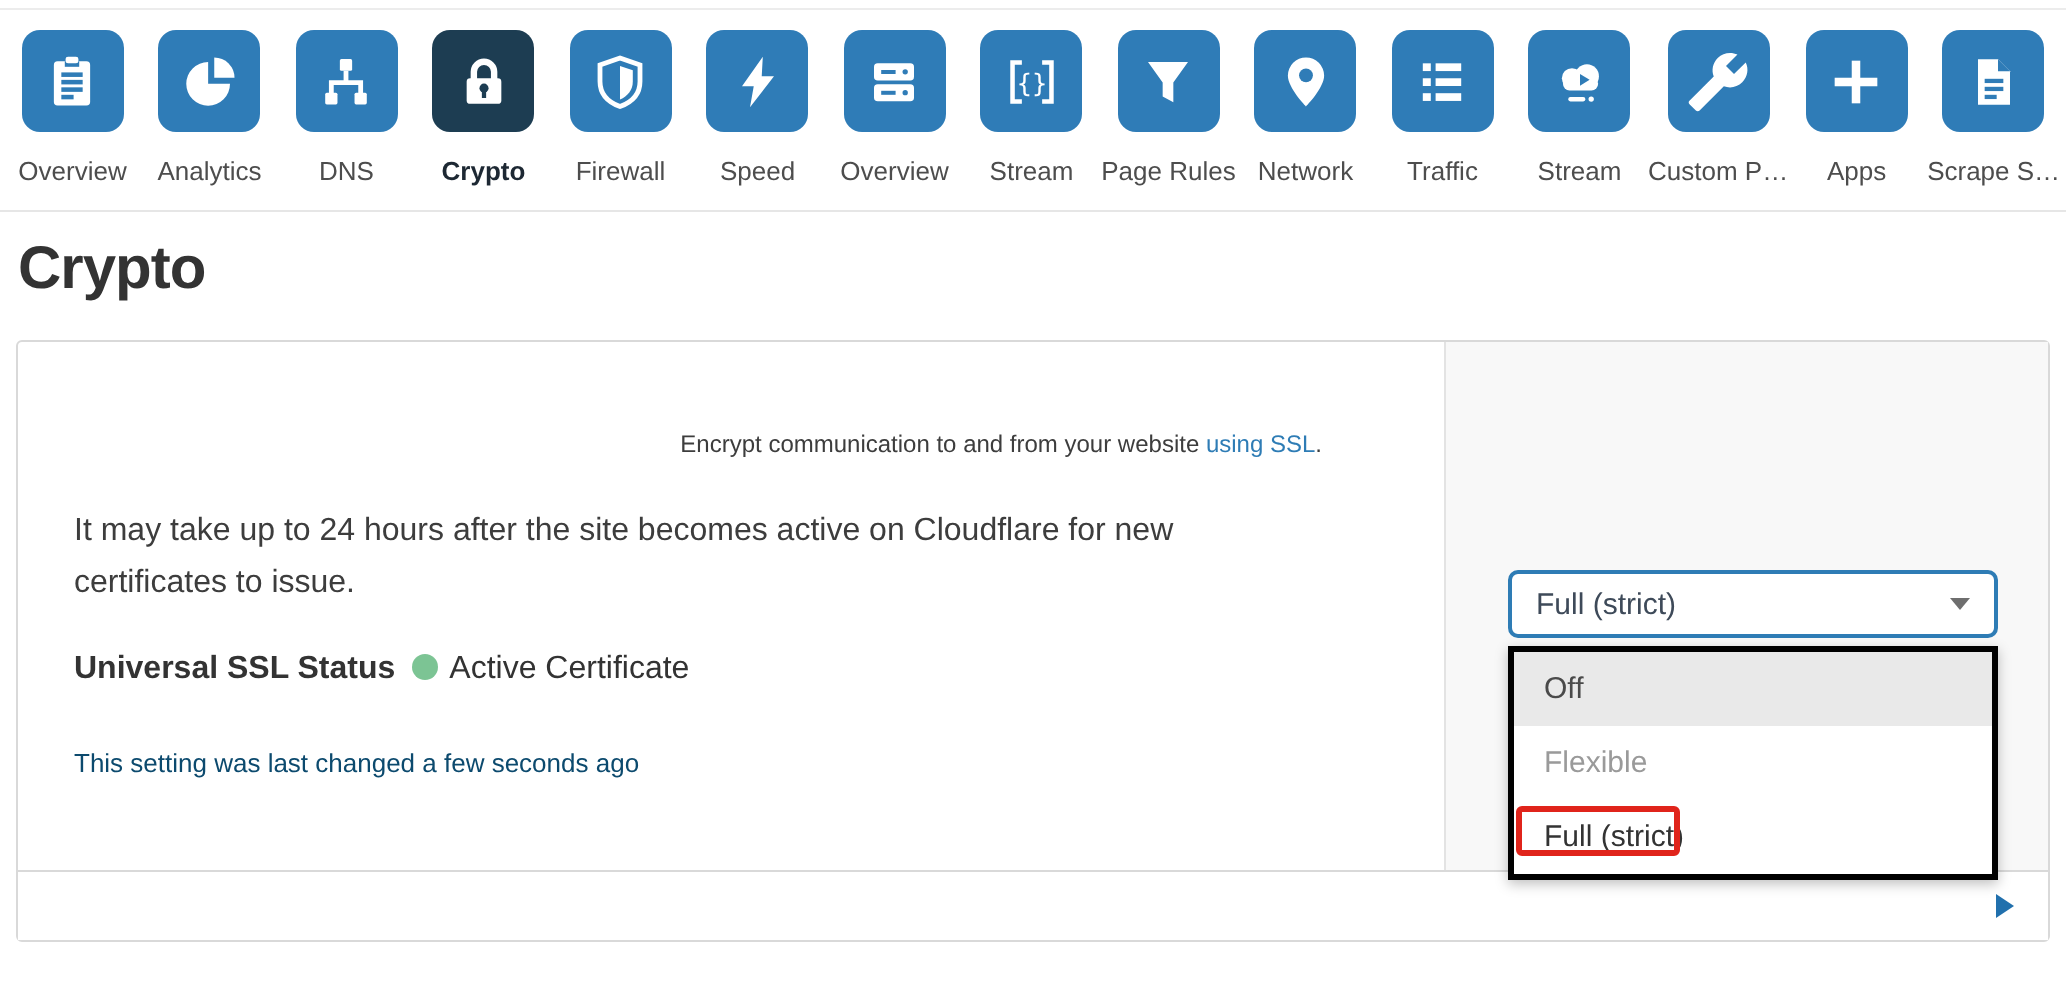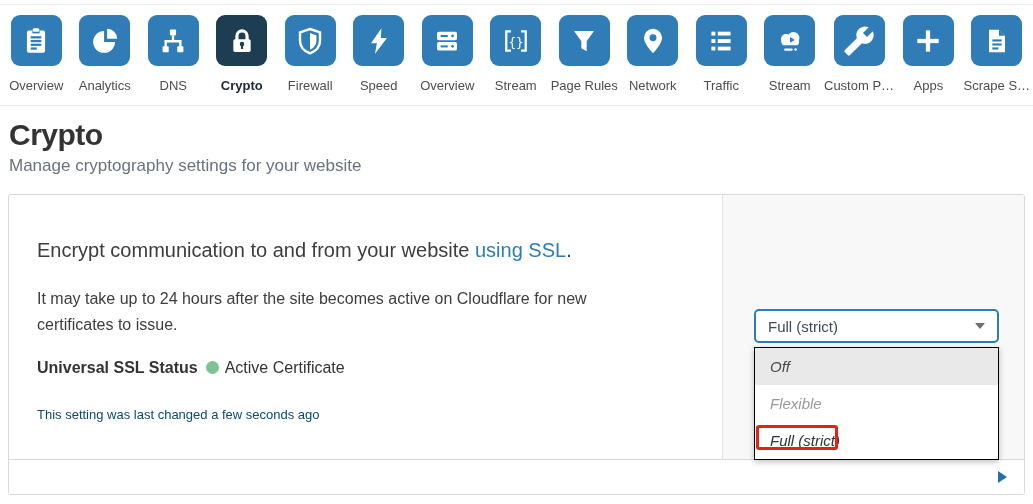--- a/index.html
+++ b/index.html
@@ -30,38 +30,38 @@
   .right-col { position:absolute; top:0; right:0; width:302px; height:264px;
                background:#f8f8f8; border-left:1px solid #e3e3e3; }
   .card-divider { position:absolute; top:264px; left:0; right:0; border-top:1px solid #d9d9d9; }
   .card-footer { position:absolute; top:265px; bottom:0; left:0; right:0; background:#fff; }
   .next-arrow { position:absolute; right:17px; top:50%; transform:translateY(-50%);
                 width:0; height:0; border-left:9px solid #2170ad;
                 border-top:6px solid transparent; border-bottom:6px solid transparent; }
 
   .ssl-content { padding:30px 60px 0 28px; max-width:712px; }
   .ssl-title { font-size:19px; font-weight:700; color:#333; }
-  .ssl-desc { margin-top:14px; font-size:20px; color:#3d3d3d; }
+  .ssl-desc { margin-top:14px; font-size:12px; color:#3d3d3d;text-align:right; }
   .link { color:#2e7cb5; text-decoration:none; cursor:pointer; }
   .ssl-note { margin-top:24px; font-size:16px; color:#3d3d3d; line-height:1.6; max-width:625px; }
   .status-row { margin-top:22px; font-size:16px; color:#333; }
   .status-label { font-weight:700;text-align:right; }
   .status-dot { display:inline-block; width:13px; height:13px; border-radius:50%;
                 background:#7cc494; margin:0 6px 0 8px; vertical-align:-1px; }
   .fine-print { margin-top:30px; font-size:13px; color:#0c4a6e; }
 
   
   .select-box { position:absolute; left:745px; top:114px; width:245px; height:34px;
                 border:2px solid #2e7cb5; border-radius:5px; background:#fff;
                 display:flex; align-items:center; padding:0 12px;
                 font-size:15px; color:#3e4a59; cursor:pointer; z-index:4; }
   .select-caret { margin-left:auto; width:0; height:0; border-top:6px solid #6e6e6e;
                   border-left:5px solid transparent; border-right:5px solid transparent; }
   .option-list { position:absolute; left:745px; top:152px; width:245px; background:#fff;
-                 border:1px solid #000000; box-shadow:0 2px 6px rgba(0,0,0,.25); z-index:5;font-style:italic; }
+                 border:3px solid #000000; box-shadow:0 2px 6px rgba(0,0,0,.25); z-index:5; }
   .option { height:37px; line-height:37px; padding-left:15px; font-size:15px;
             color:#9a9a9a; cursor:pointer; position:relative; }
   .option.highlighted { background:#e9e9e9; color:#4a4a4a; }
   .option.annotated { color:#333; }
   .annotation-box { position:absolute; left:1px; top:3px; width:82px; height:25px;
                     border:3px solid #e0241b; border-radius:3px; pointer-events:none; }
 </style>
 </head>
 <body>
 
@@ -238,21 +238,20 @@
       <rect class="accent" x="8.5" y="13.8" width="7" height="1.6"></rect>
       <rect class="accent" x="8.5" y="16.8" width="4.5" height="1.6"></rect>
     </svg>
       </div>
     <span class="tab-label">Scrape S…</span>
   </div>
 </div>
 
 <div class="page-header">
   <div class="page-title">Crypto</div>
-  <div class="page-subtitle">Manage cryptography settings for your website</div>
 </div>
 
 <div class="card">
   <div class="right-col"></div>
   <div class="card-divider"></div>
 
   <div class="ssl-content">
     <div class="ssl-desc">
       <span>Encrypt communication to and from your website </span><a class="link">using SSL</a><span>.</span>
     </div>

